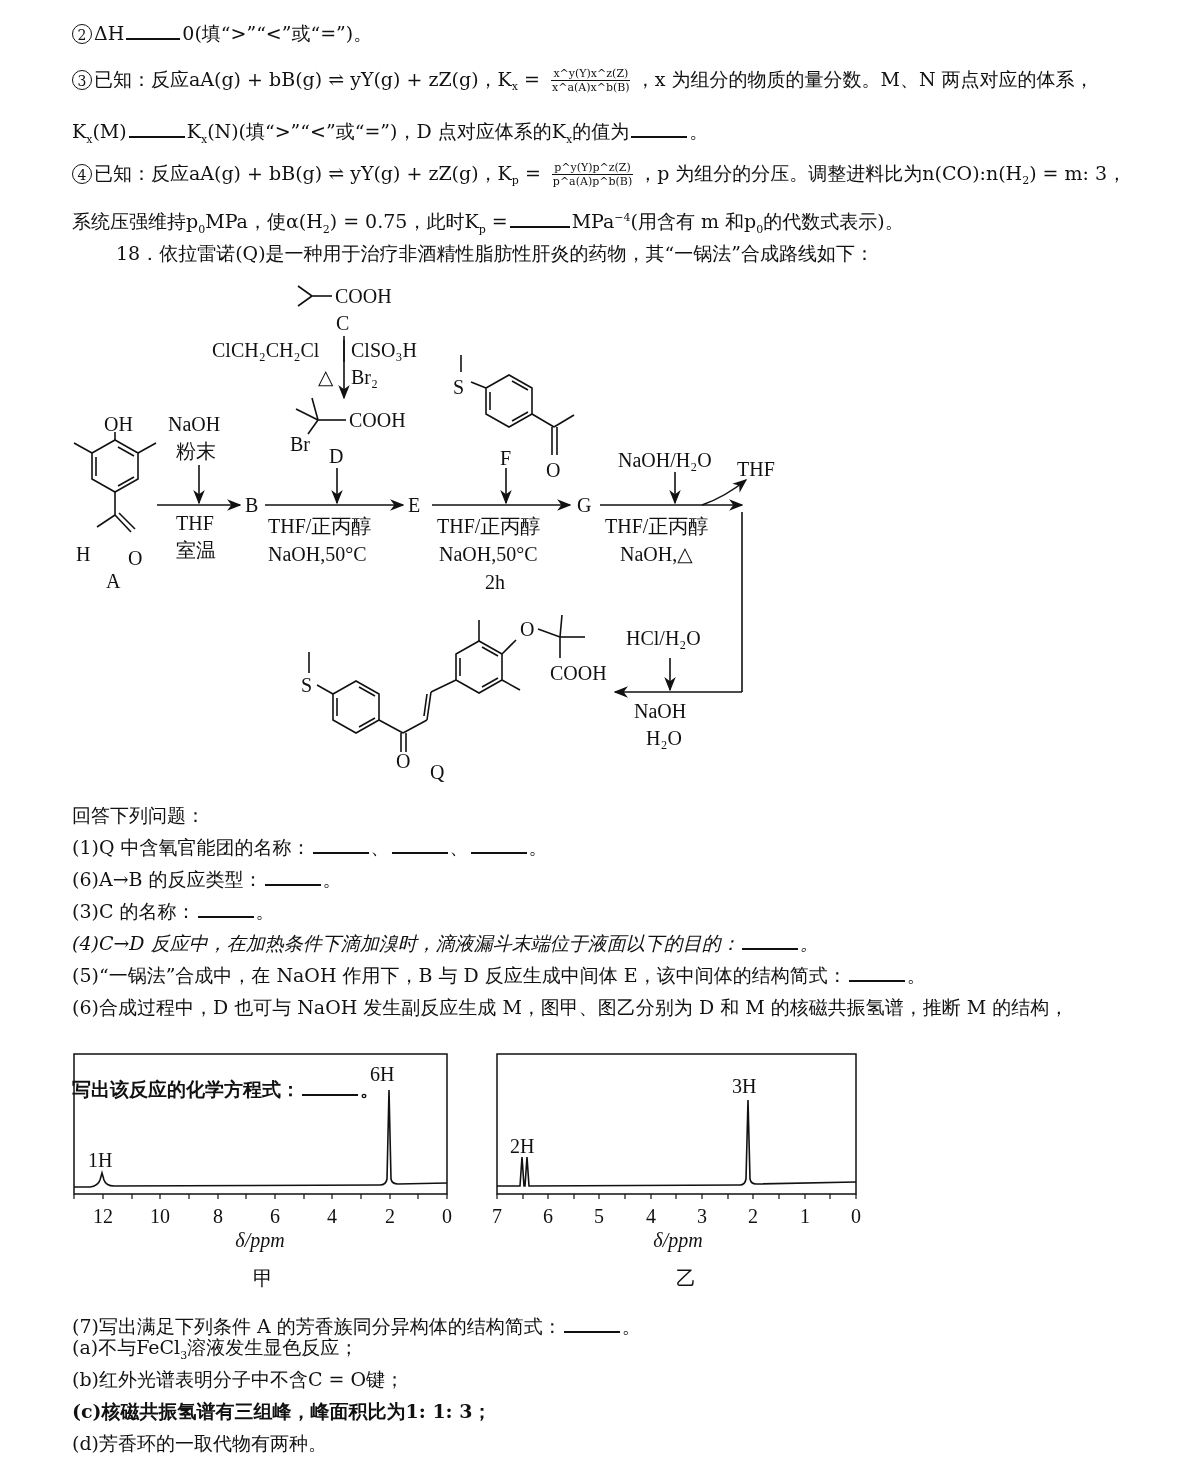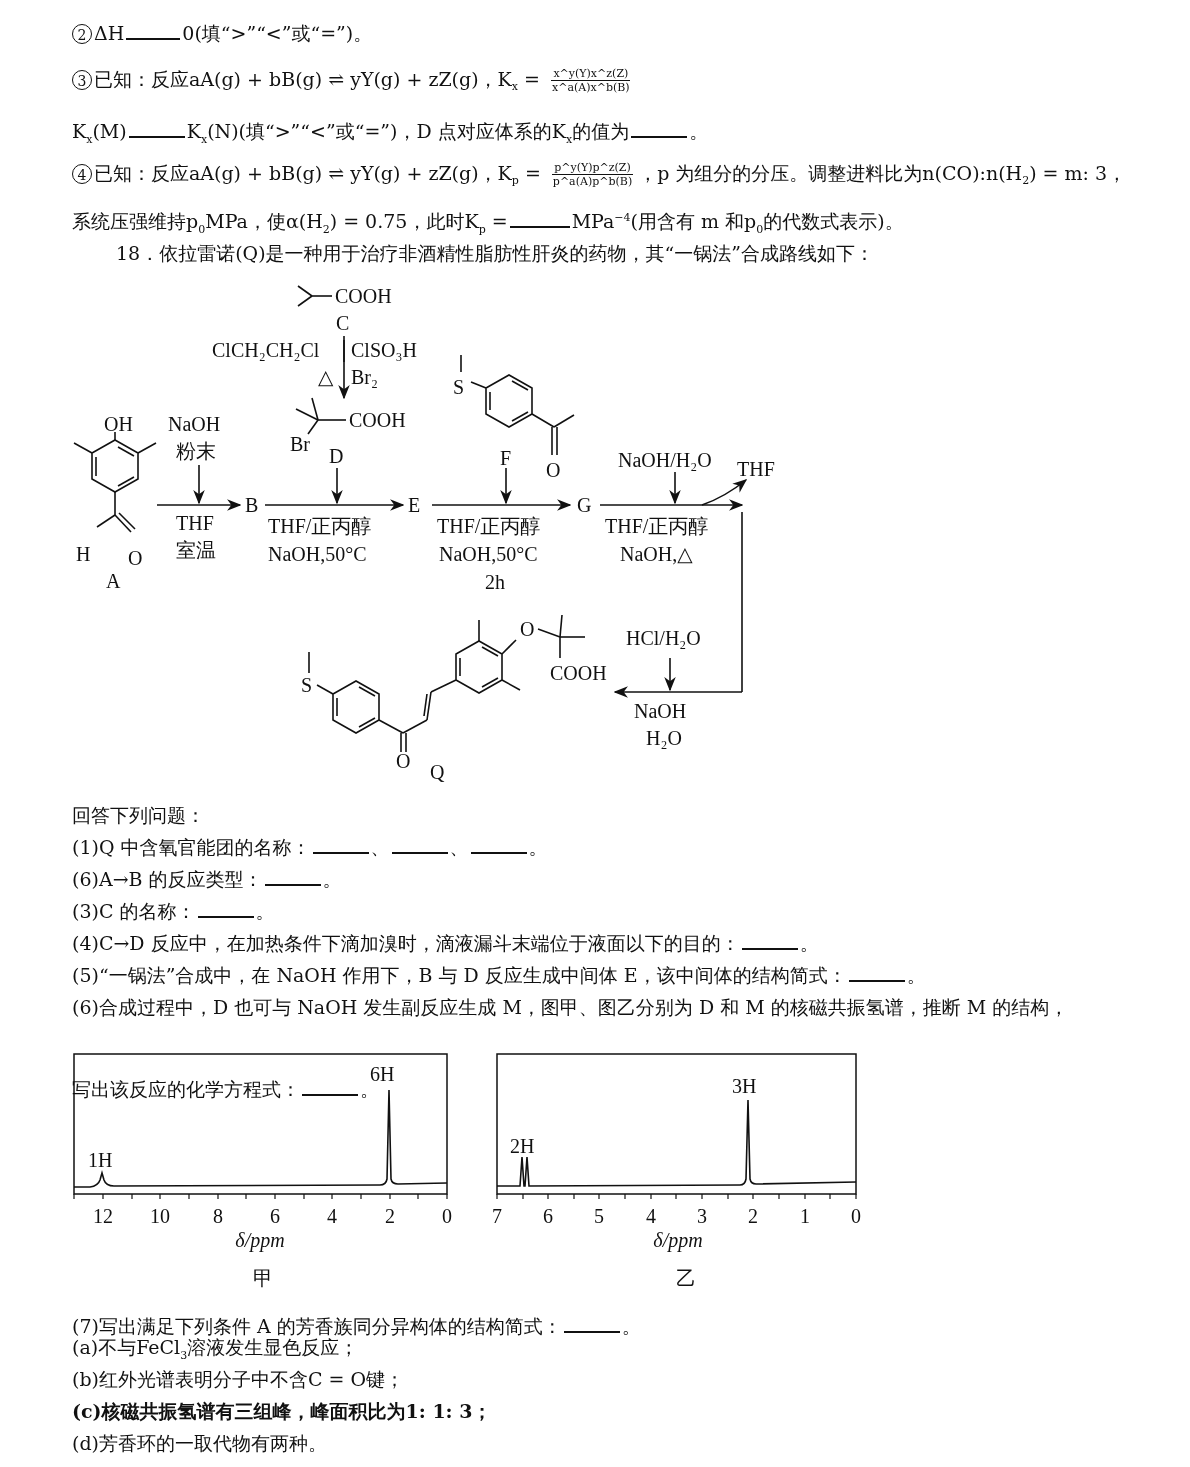--- a/index.html
+++ b/index.html
@@ -21,21 +21,21 @@
 <body>
 
 <div class="line" style="top:24px;">
   <span class="circ">2</span><span>ΔH</span><span class="blank" style="width:54px"></span><span>0(填“&gt;”“&lt;”或“=”)。</span>
 </div>
 
 <div class="line" style="top:68px;">
   <span class="circ">3</span><span>已知：反应aA(g) + bB(g) ⇌ yY(g) + zZ(g)，K</span><sub>x</sub><span> = </span><span class="frac">
       <span class="num">x^y(Y)x^z(Z)</span>
       <span class="den">x^a(A)x^b(B)</span>
-    </span>
+    </span><span>，x 为组分的物质的量分数。M、N 两点对应的体系，</span>
 </div>
 
 <div class="line" style="top:122px;">
   <span>K</span><sub>x</sub><span>(M)</span><span class="blank" style="width:56px"></span><span>K</span><sub>x</sub><span>(N)(填“&gt;”“&lt;”或“=”)，D 点对应体系的K</span><sub>x</sub><span>的值为</span><span class="blank" style="width:56px"></span><span>。</span>
 </div>
 
 <div class="line" style="top:162px;">
   <span class="circ">4</span><span>已知：反应aA(g) + bB(g) ⇌ yY(g) + zZ(g)，K</span><sub>p</sub><span> = </span><span class="frac">
       <span class="num">p^y(Y)p^z(Z)</span>
       <span class="den">p^a(A)p^b(B)</span>
@@ -193,28 +193,28 @@
 
 <div class="line" style="top:838px;">
   <span>(1)Q 中含氧官能团的名称：</span><span class="blank" style="width:56px"></span><span>、</span><span class="blank" style="width:56px"></span><span>、</span><span class="blank" style="width:56px"></span><span>。</span>
 </div>
 <div class="line" style="top:870px;">
   <span>(6)A→B 的反应类型：</span><span class="blank" style="width:56px"></span><span>。</span>
 </div>
 <div class="line" style="top:902px;">
   <span>(3)C 的名称：</span><span class="blank" style="width:56px"></span><span>。</span>
 </div>
-<div class="line" style="top:934px;">
+<div class="line" style="top:934px;font-style:italic;">
   <span>(4)C→D 反应中，在加热条件下滴加溴时，滴液漏斗末端位于液面以下的目的：</span><span class="blank" style="width:56px"></span><span>。</span>
 </div>
 <div class="line" style="top:966px;">
   <span>(5)“一锅法”合成中，在 NaOH 作用下，B 与 D 反应生成中间体 E，该中间体的结构简式：</span><span class="blank" style="width:56px"></span><span>。</span>
 </div>
 <div class="line" style="top:998px;">(6)合成过程中，D 也可与 NaOH 发生副反应生成 M，图甲、图乙分别为 D 和 M 的核磁共振氢谱，推断 M 的结构，</div>
-<div class="line" style="top:1080px;">
+<div class="line" style="top:1080px;font-weight:bold;">
   <span>写出该反应的化学方程式：</span><span class="blank" style="width:56px"></span><span>。</span>
 </div>
 
 <svg class="nmr" style="left:60px; top:1045px;" width="420" height="250">
   <rect x="14" y="9" width="373" height="140" fill="none" stroke="#111" stroke-width="1.5"></rect>
   <g stroke="#111" stroke-width="1.2">
     <line x1="14" y1="149" x2="14" y2="154"></line>
       <line x1="43" y1="149" x2="43" y2="154"></line>
     <line x1="72" y1="149" x2="72" y2="154"></line>
       <line x1="100" y1="149" x2="100" y2="154"></line>

